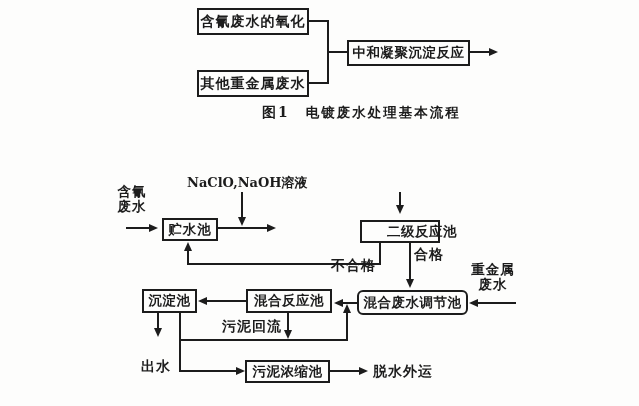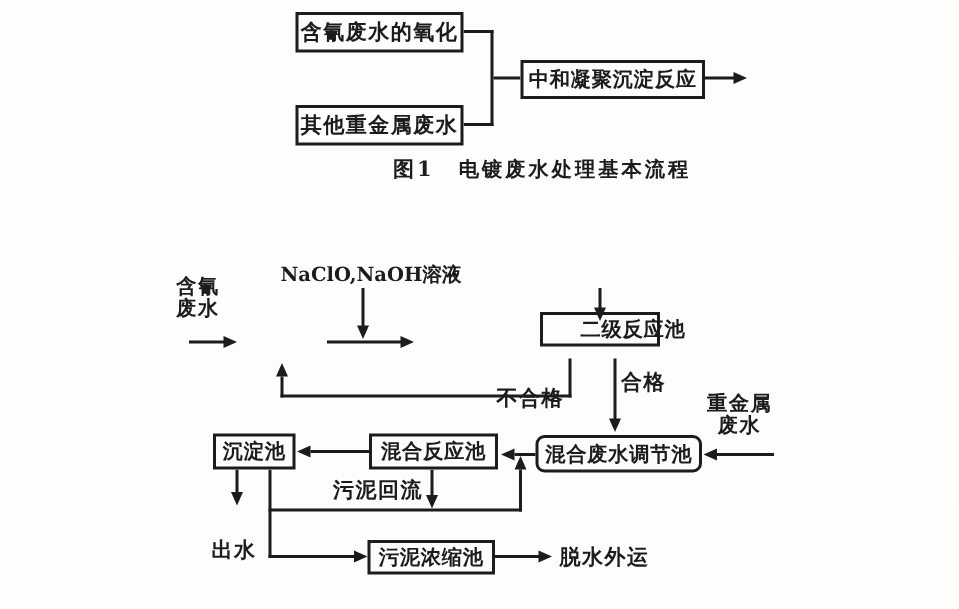--- a/index.html
+++ b/index.html
@@ -86,23 +86,24 @@
   <div class="hl" style="left:309px;top:82px;width:20px;"></div>
   <div class="vl" style="left:327px;top:20px;height:64px;"></div>
   <div class="hl" style="left:329px;top:51px;width:18px;"></div>
   <div class="hl" style="left:470px;top:51px;width:20px;"></div>
   <div class="ar r" style="left:489px;top:48px;"></div>
 
   <div class="caption" style="left:262px;top:104px;">
     <span class="num">图1</span><span class="txt">电镀废水处理基本流程</span>
   </div>
 
+  <div class="bx" style="left:162px;top:218px;width:56px;height:23px;">贮水池</div>
 
 
-  <div class="bx" style="left:360px;top:208px;width:80px;height:23px;letter-spacing:0.5px;padding-left:44px;">二级反应池</div>
+  <div class="bx" style="left:360px;top:220px;width:80px;height:23px;letter-spacing:0.5px;padding-left:44px;">二级反应池</div>
 
   <div class="bx rounded" style="left:357px;top:290px;width:111px;height:25px;letter-spacing:0.5px;">混合废水调节池</div>
 
   <div class="bx" style="left:246px;top:289px;width:86px;height:24px;letter-spacing:0.5px;">混合反应池</div>
 
   <div class="bx" style="left:142px;top:289px;width:55px;height:24px;letter-spacing:0.5px;">沉淀池</div>
 
   <div class="bx" style="left:245px;top:360px;width:85px;height:23px;letter-spacing:0.5px;">污泥浓缩池</div>
 
   <div class="lb two-line" style="left:115px;top:184px;width:34px;">

